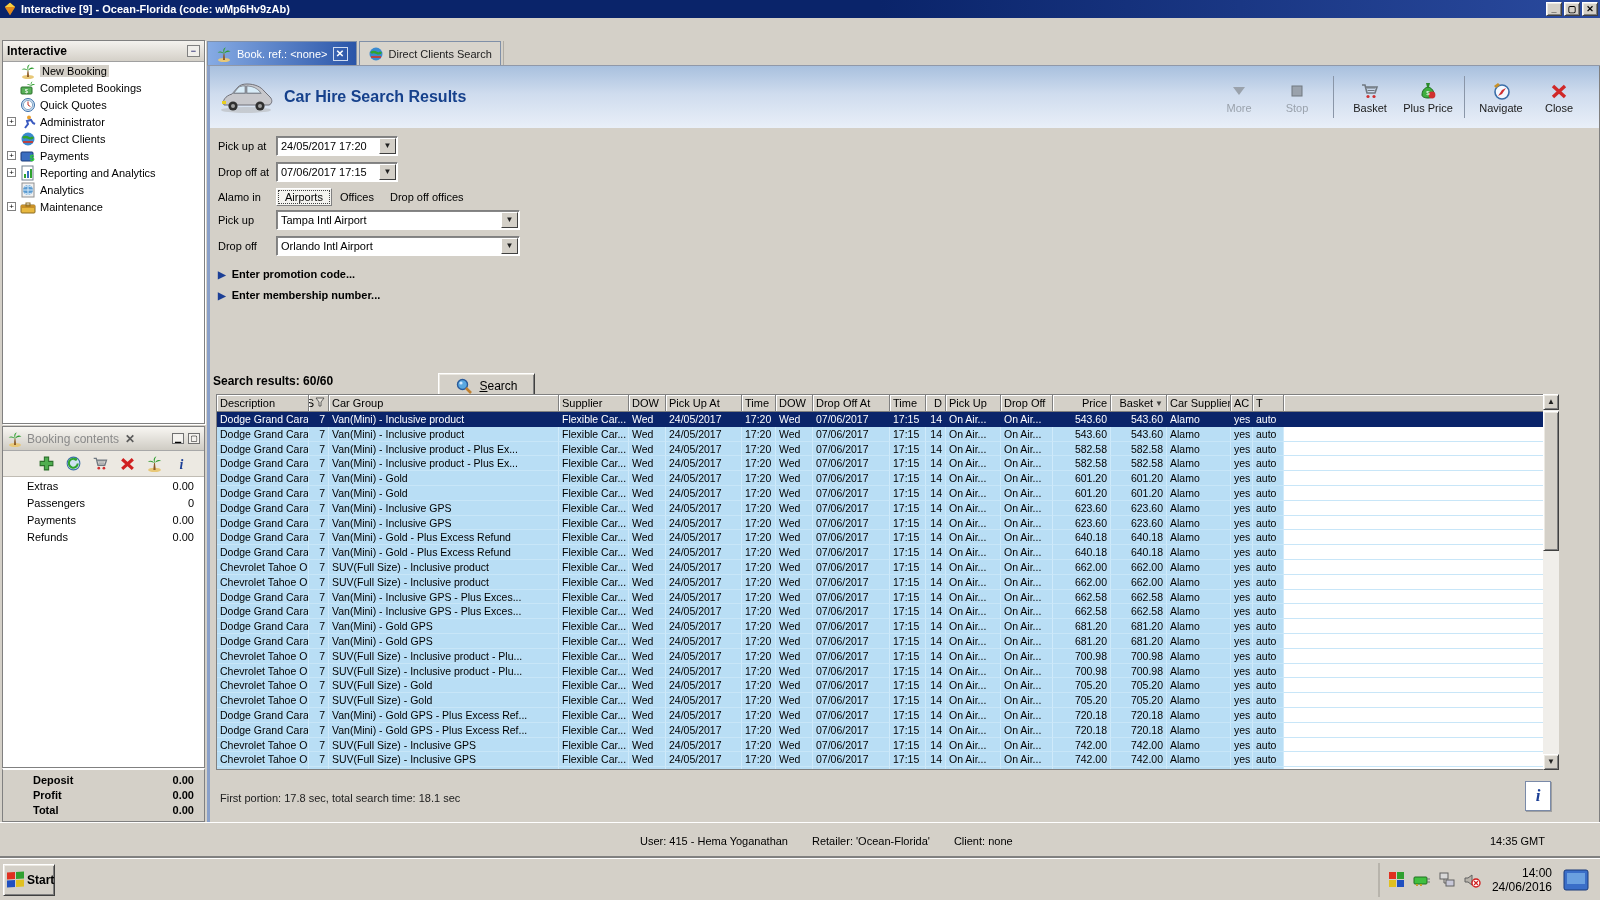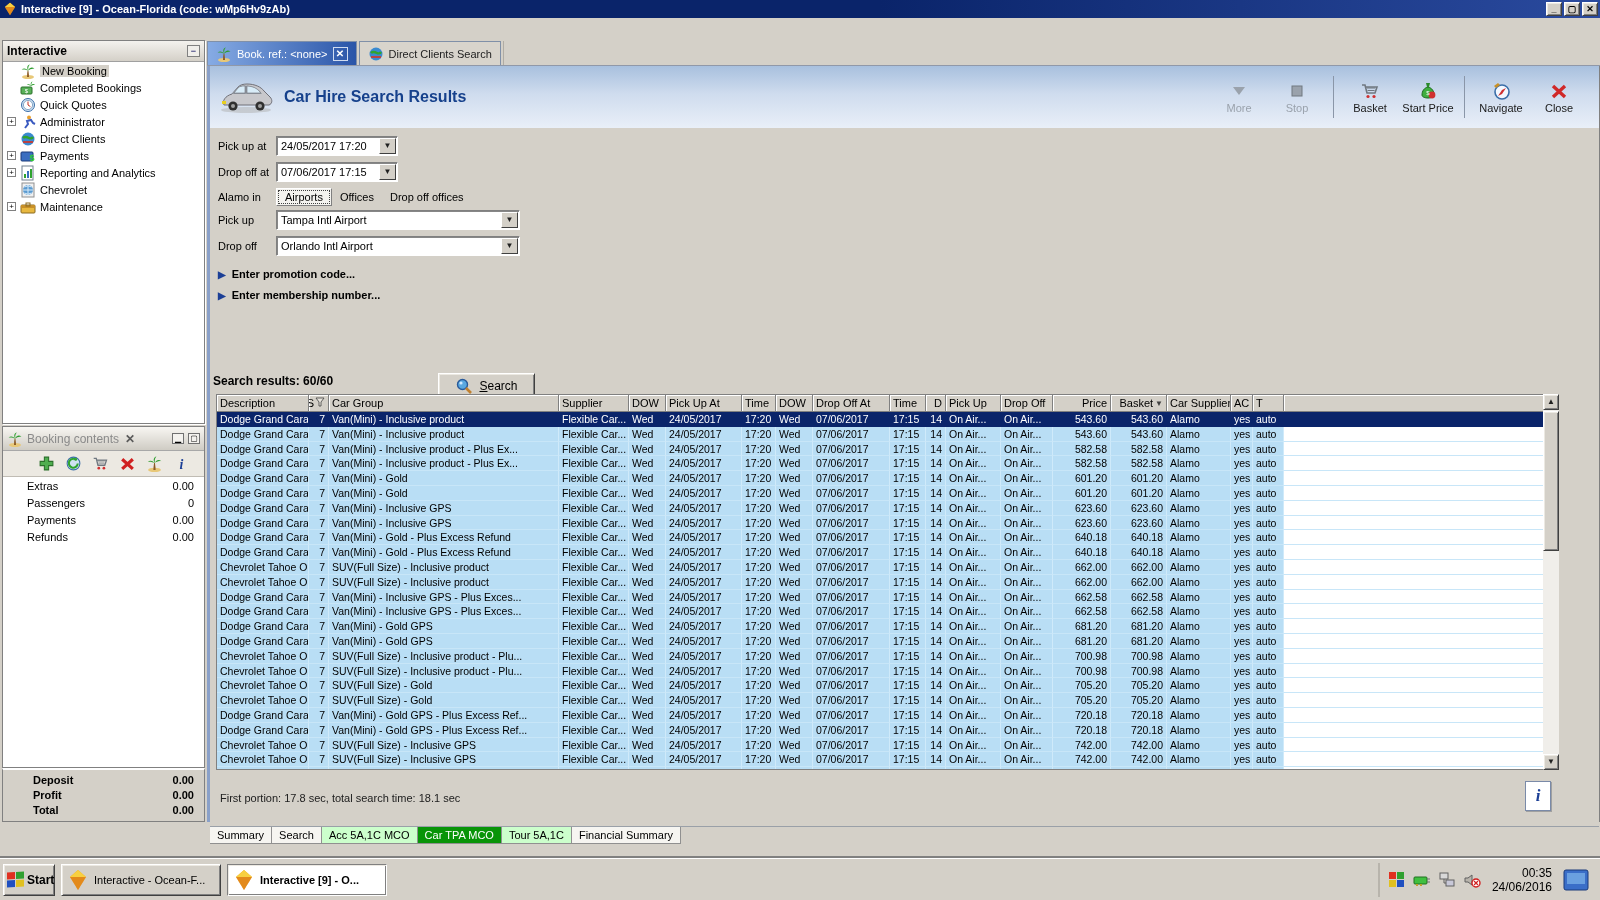--- a/index.html
+++ b/index.html
@@ -257,21 +257,21 @@
             </svg></span>
           <span class="tree-label">Reporting and Analytics</span>
         </div>
         <div class="tree-item">
           <span class="tree-spacer"></span>
           <span class="tree-ico"><svg viewBox="0 0 16 16">
               <rect x="2" y="1" width="12" height="14" fill="#f0f0f0" stroke="#909090"></rect>
               <circle cx="8" cy="8" r="5" fill="#5a9ad0"></circle>
               <path d="M3 8h10M8 3v10M4.5 5a6 6 0 0 1 7 0M4.5 11a6 6 0 0 0 7 0" stroke="#d8ecfa" fill="none"></path>
             </svg></span>
-          <span class="tree-label">Chevrolet</span>
+          <span class="tree-label">Analytics</span>
         </div>
         <div class="tree-item">
           <span class="tree-expand">+</span>
           <span class="tree-ico"><svg viewBox="0 0 16 16">
               <rect x="1" y="6" width="14" height="8" rx="1" fill="#e8b840" stroke="#8a6a20"></rect>
               <rect x="1" y="6" width="14" height="3" fill="#c89028"></rect>
               <rect x="6" y="4" width="4" height="3" fill="none" stroke="#8a6a20"></rect>
             </svg></span>
           <span class="tree-label">Maintenance</span>
         </div>
@@ -414,21 +414,21 @@
                 </svg></span>
               <span class="lb">Basket</span>
             </span>
             <span class="toolbtn">
               <span class="ic"><svg viewBox="0 0 20 20">
                   <path d="M10 6c-4 1-6 4-6 8 0 2 3 3 6 3s6-1 6-3c0-4-2-7-6-8z" fill="#3fae3f" stroke="#1a6a1a"></path>
                   <path d="M8 2h4l-1 4h-2z" fill="#2a8a2a"></path>
                   <circle cx="14" cy="14" r="3.4" fill="#d03030"></circle>
                   <text x="10" y="14" font-size="6" text-anchor="middle" fill="#fff">$</text>
                 </svg></span>
-              <span class="lb">Start Price</span>
+              <span class="lb">Plus Price</span>
             </span>
             <span class="tsep"></span>
             <span class="toolbtn">
               <span class="ic"><svg viewBox="0 0 20 20">
                   <circle cx="11" cy="11" r="7" fill="#f4f8ff" stroke="#3a6ea8" stroke-width="1.6"></circle>
                   <path d="M7 15L11 9l4-2-4 6z" fill="#d03030"></path>
                   <path d="M3 5l4-3 2 2-4 3z" fill="#c89028"></path>
                 </svg></span>
               <span class="lb">Navigate</span>
             </span>
@@ -1101,49 +1101,39 @@
           <div class="btab plain">Summary</div>
           <div class="btab plain">Search</div>
           <div class="btab green">Acc 5A,1C MCO</div>
           <div class="btab green-active">Car TPA MCO</div>
           <div class="btab green">Tour 5A,1C</div>
           <div class="btab plain">Financial Summary</div>
         </div>
     </div>
   </div>
 
+  <div class="statusbar">
+    <span class="sb-center">
+      <span>User: 415 - Hema Yoganathan</span>
+      <span>Retailer: 'Ocean-Florida'</span>
+      <span>Client: none</span>
+    </span>
+    <span class="sb-time">14:35 GMT</span>
+  </div>
 
   <div class="taskbar">
     <div class="start-btn raised">
       <span class="start-logo">
         <i style="background:#e03020"></i>
           <i style="background:#30a030"></i>
         <i style="background:#2050c0"></i>
           <i style="background:#e0c020"></i>
       </span>
       <span>Start</span>
     </div>
-    <span id="task-buttons" style="display:flex;">
-        <div class="task-btn raised">
-          <span class="ti"><svg viewBox="0 0 22 22">
-              <path d="M11 1l8 7-8 13L3 8z" fill="#f0a020"></path>
-              <path d="M11 1l8 7H3z" fill="#f8d040"></path>
-              <path d="M11 21L3 8h16z" fill="#d87818" opacity=".55"></path>
-            </svg></span>
-          <span>Interactive - Ocean-F...</span>
-        </div>
-        <div class="task-btn raised active">
-          <span class="ti"><svg viewBox="0 0 22 22">
-              <path d="M11 1l8 7-8 13L3 8z" fill="#f0a020"></path>
-              <path d="M11 1l8 7H3z" fill="#f8d040"></path>
-              <path d="M11 21L3 8h16z" fill="#d87818" opacity=".55"></path>
-            </svg></span>
-          <span>Interactive [9] - O...</span>
-        </div>
-      </span>
     <div class="tray">
       <span class="ti" id="tray0"><svg viewBox="0 0 18 18">
             <rect x="1" y="1" width="7" height="7" fill="#e03020"></rect>
             <rect x="9" y="1" width="7" height="7" fill="#30a030"></rect>
             <rect x="1" y="9" width="7" height="7" fill="#e0c020"></rect>
             <rect x="9" y="9" width="7" height="7" fill="#2050c0"></rect>
           </svg></span>
       <span class="ti" id="tray1"><svg viewBox="0 0 18 18">
             <rect x="1" y="6" width="13" height="7" rx="1" fill="#40c040" stroke="#207020"></rect>
             <path d="M14 8h3M14 11h3" stroke="#707070"></path>
@@ -1154,21 +1144,21 @@
             <rect x="2" y="2" width="8" height="6" fill="#d8d8d8" stroke="#606060"></rect>
             <rect x="8" y="9" width="8" height="6" fill="#c8c8d8" stroke="#606060"></rect>
             <path d="M6 8v4h2" stroke="#606060" fill="none"></path>
           </svg></span>
       <span class="ti" id="tray3"><svg viewBox="0 0 18 18">
             <path d="M2 7h3l4-3v10l-4-3H2z" fill="#b8b4ac" stroke="#606060"></path>
             <circle cx="13" cy="12" r="4" fill="#fff" stroke="#d02020" stroke-width="1.4"></circle>
             <path d="M11 10l4 4M15 10l-4 4" stroke="#d02020" stroke-width="1.2"></path>
           </svg></span>
       <span class="tray-clock">
-        <div>00:35</div>
+        <div>14:00</div>
         <div>24/06/2016</div>
       </span>
       <span class="show-desktop" id="show-desktop"><svg viewBox="0 0 26 22">
             <rect x="1" y="1" width="24" height="20" rx="2" fill="#3a6ec8" stroke="#1a3a7a"></rect>
             <rect x="4" y="4" width="18" height="11" fill="#6aa0e0"></rect>
           </svg></span>
     </div>
   </div>
 </div>
 

